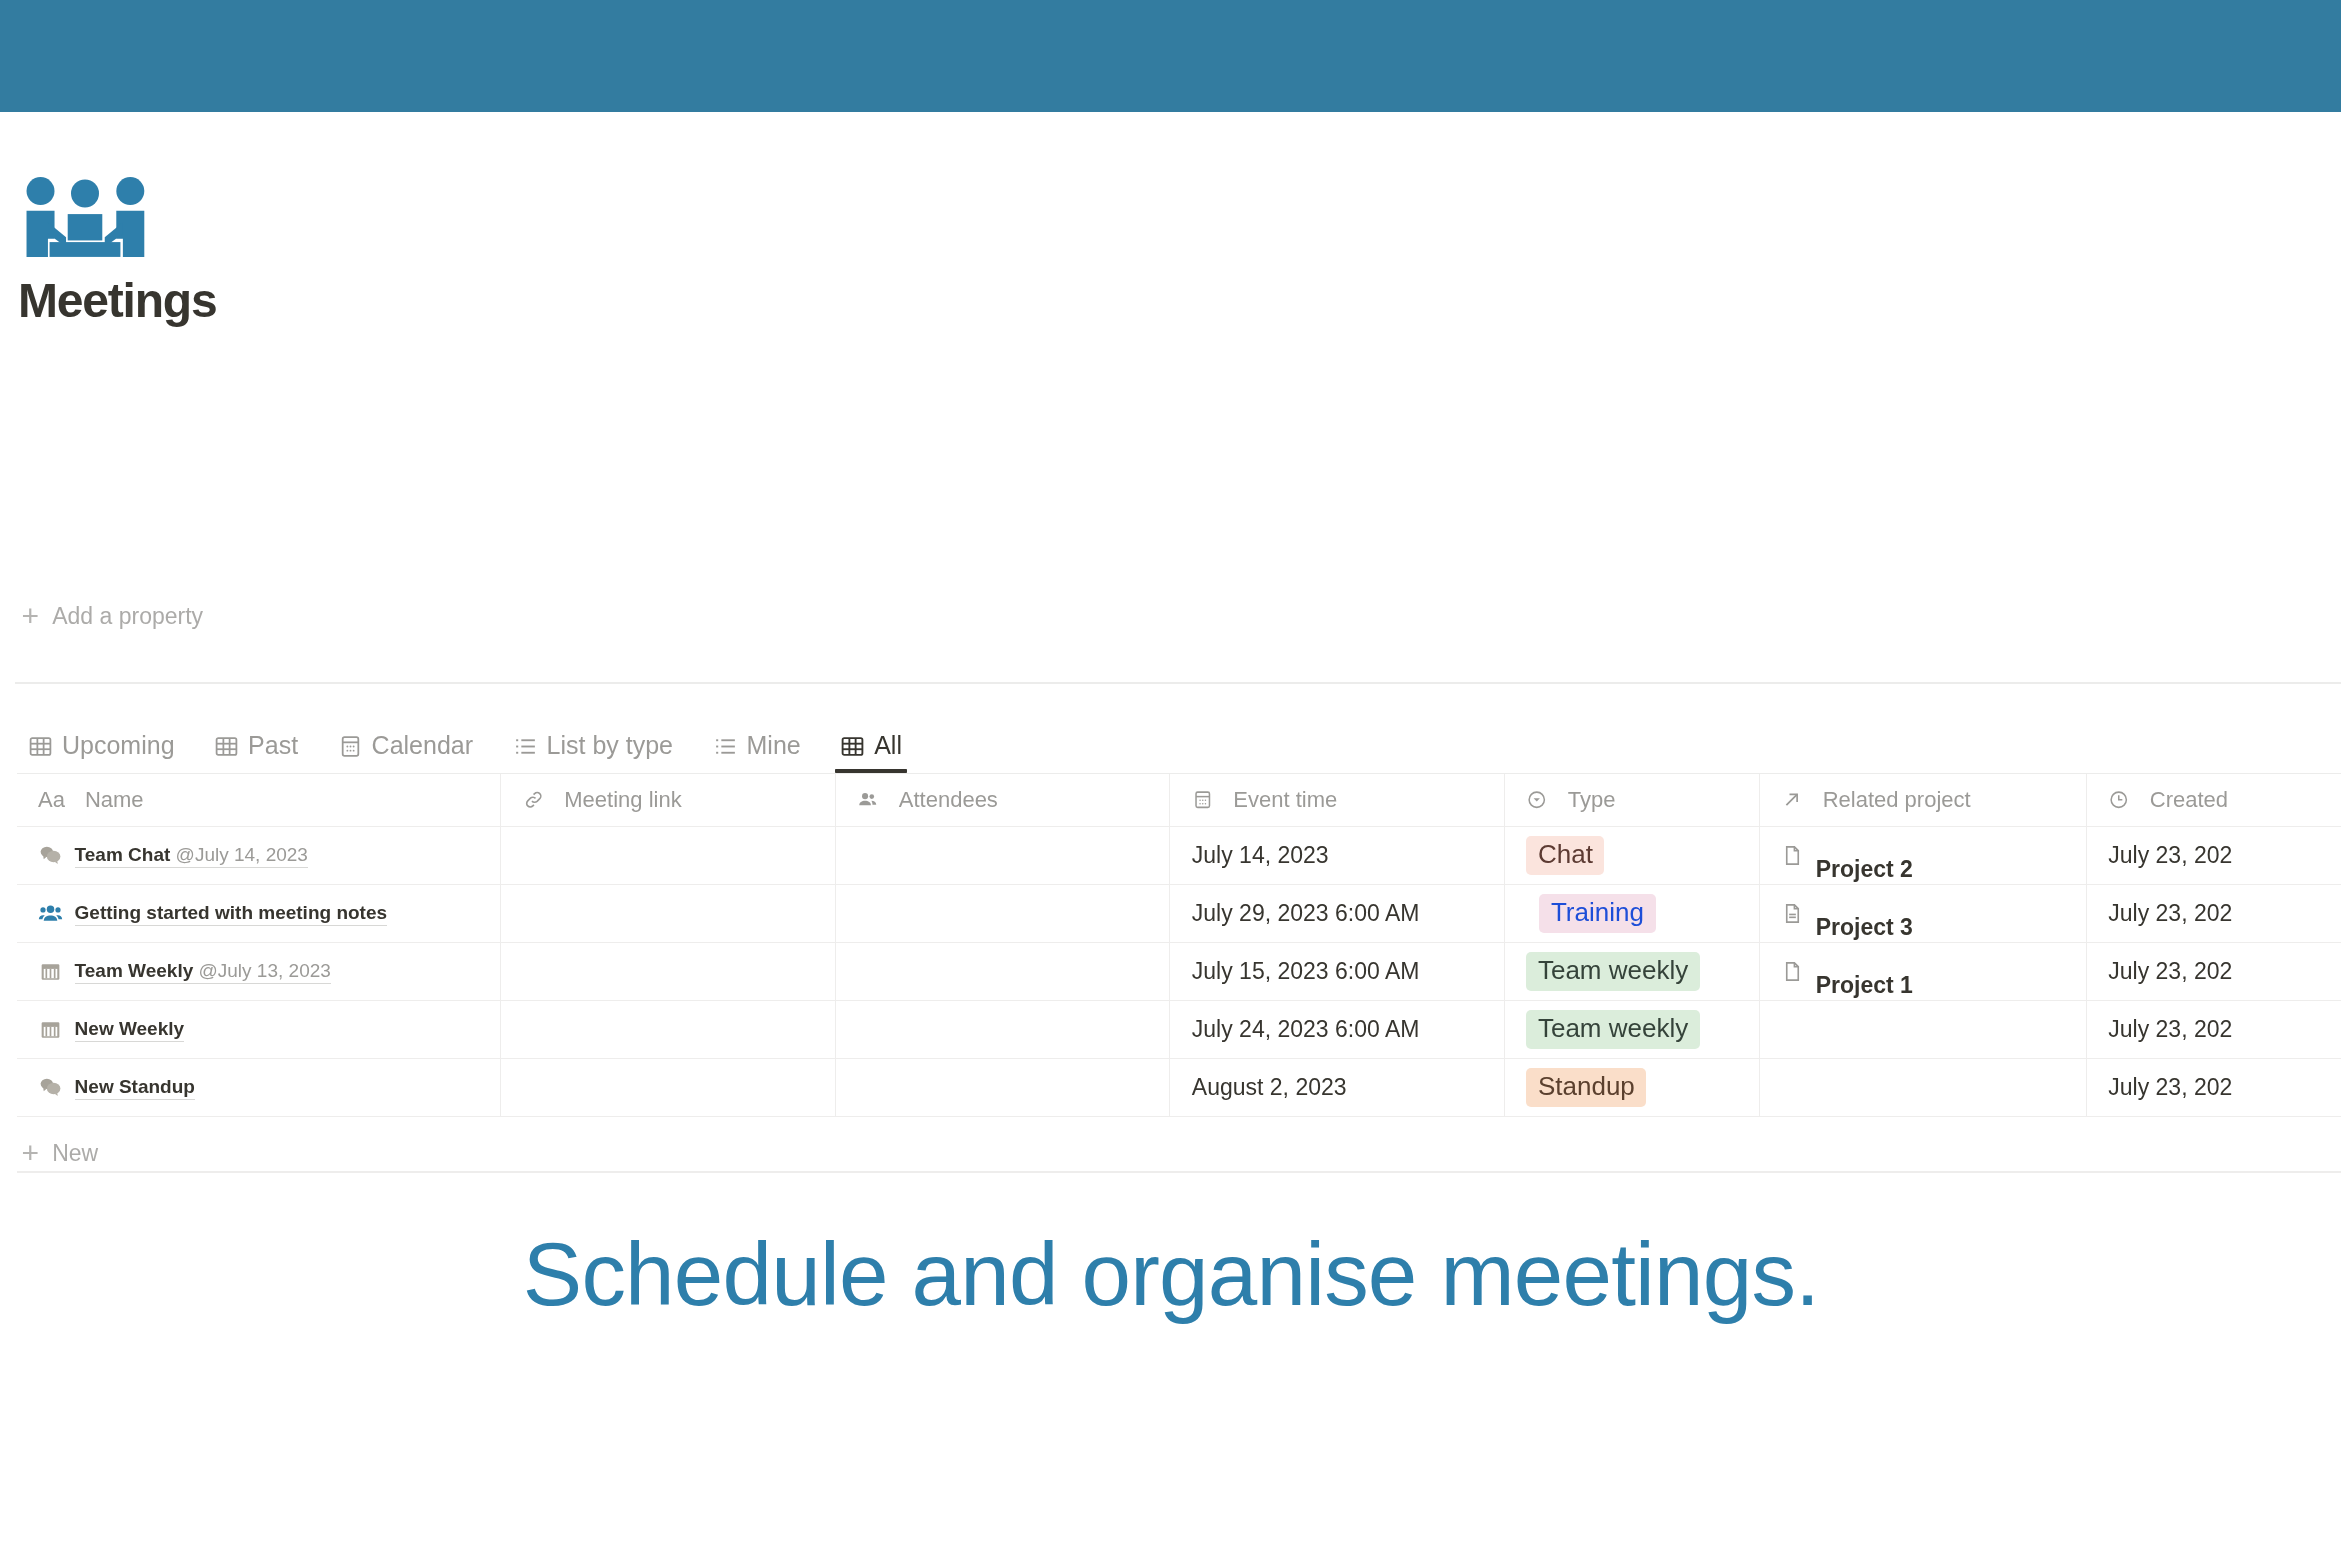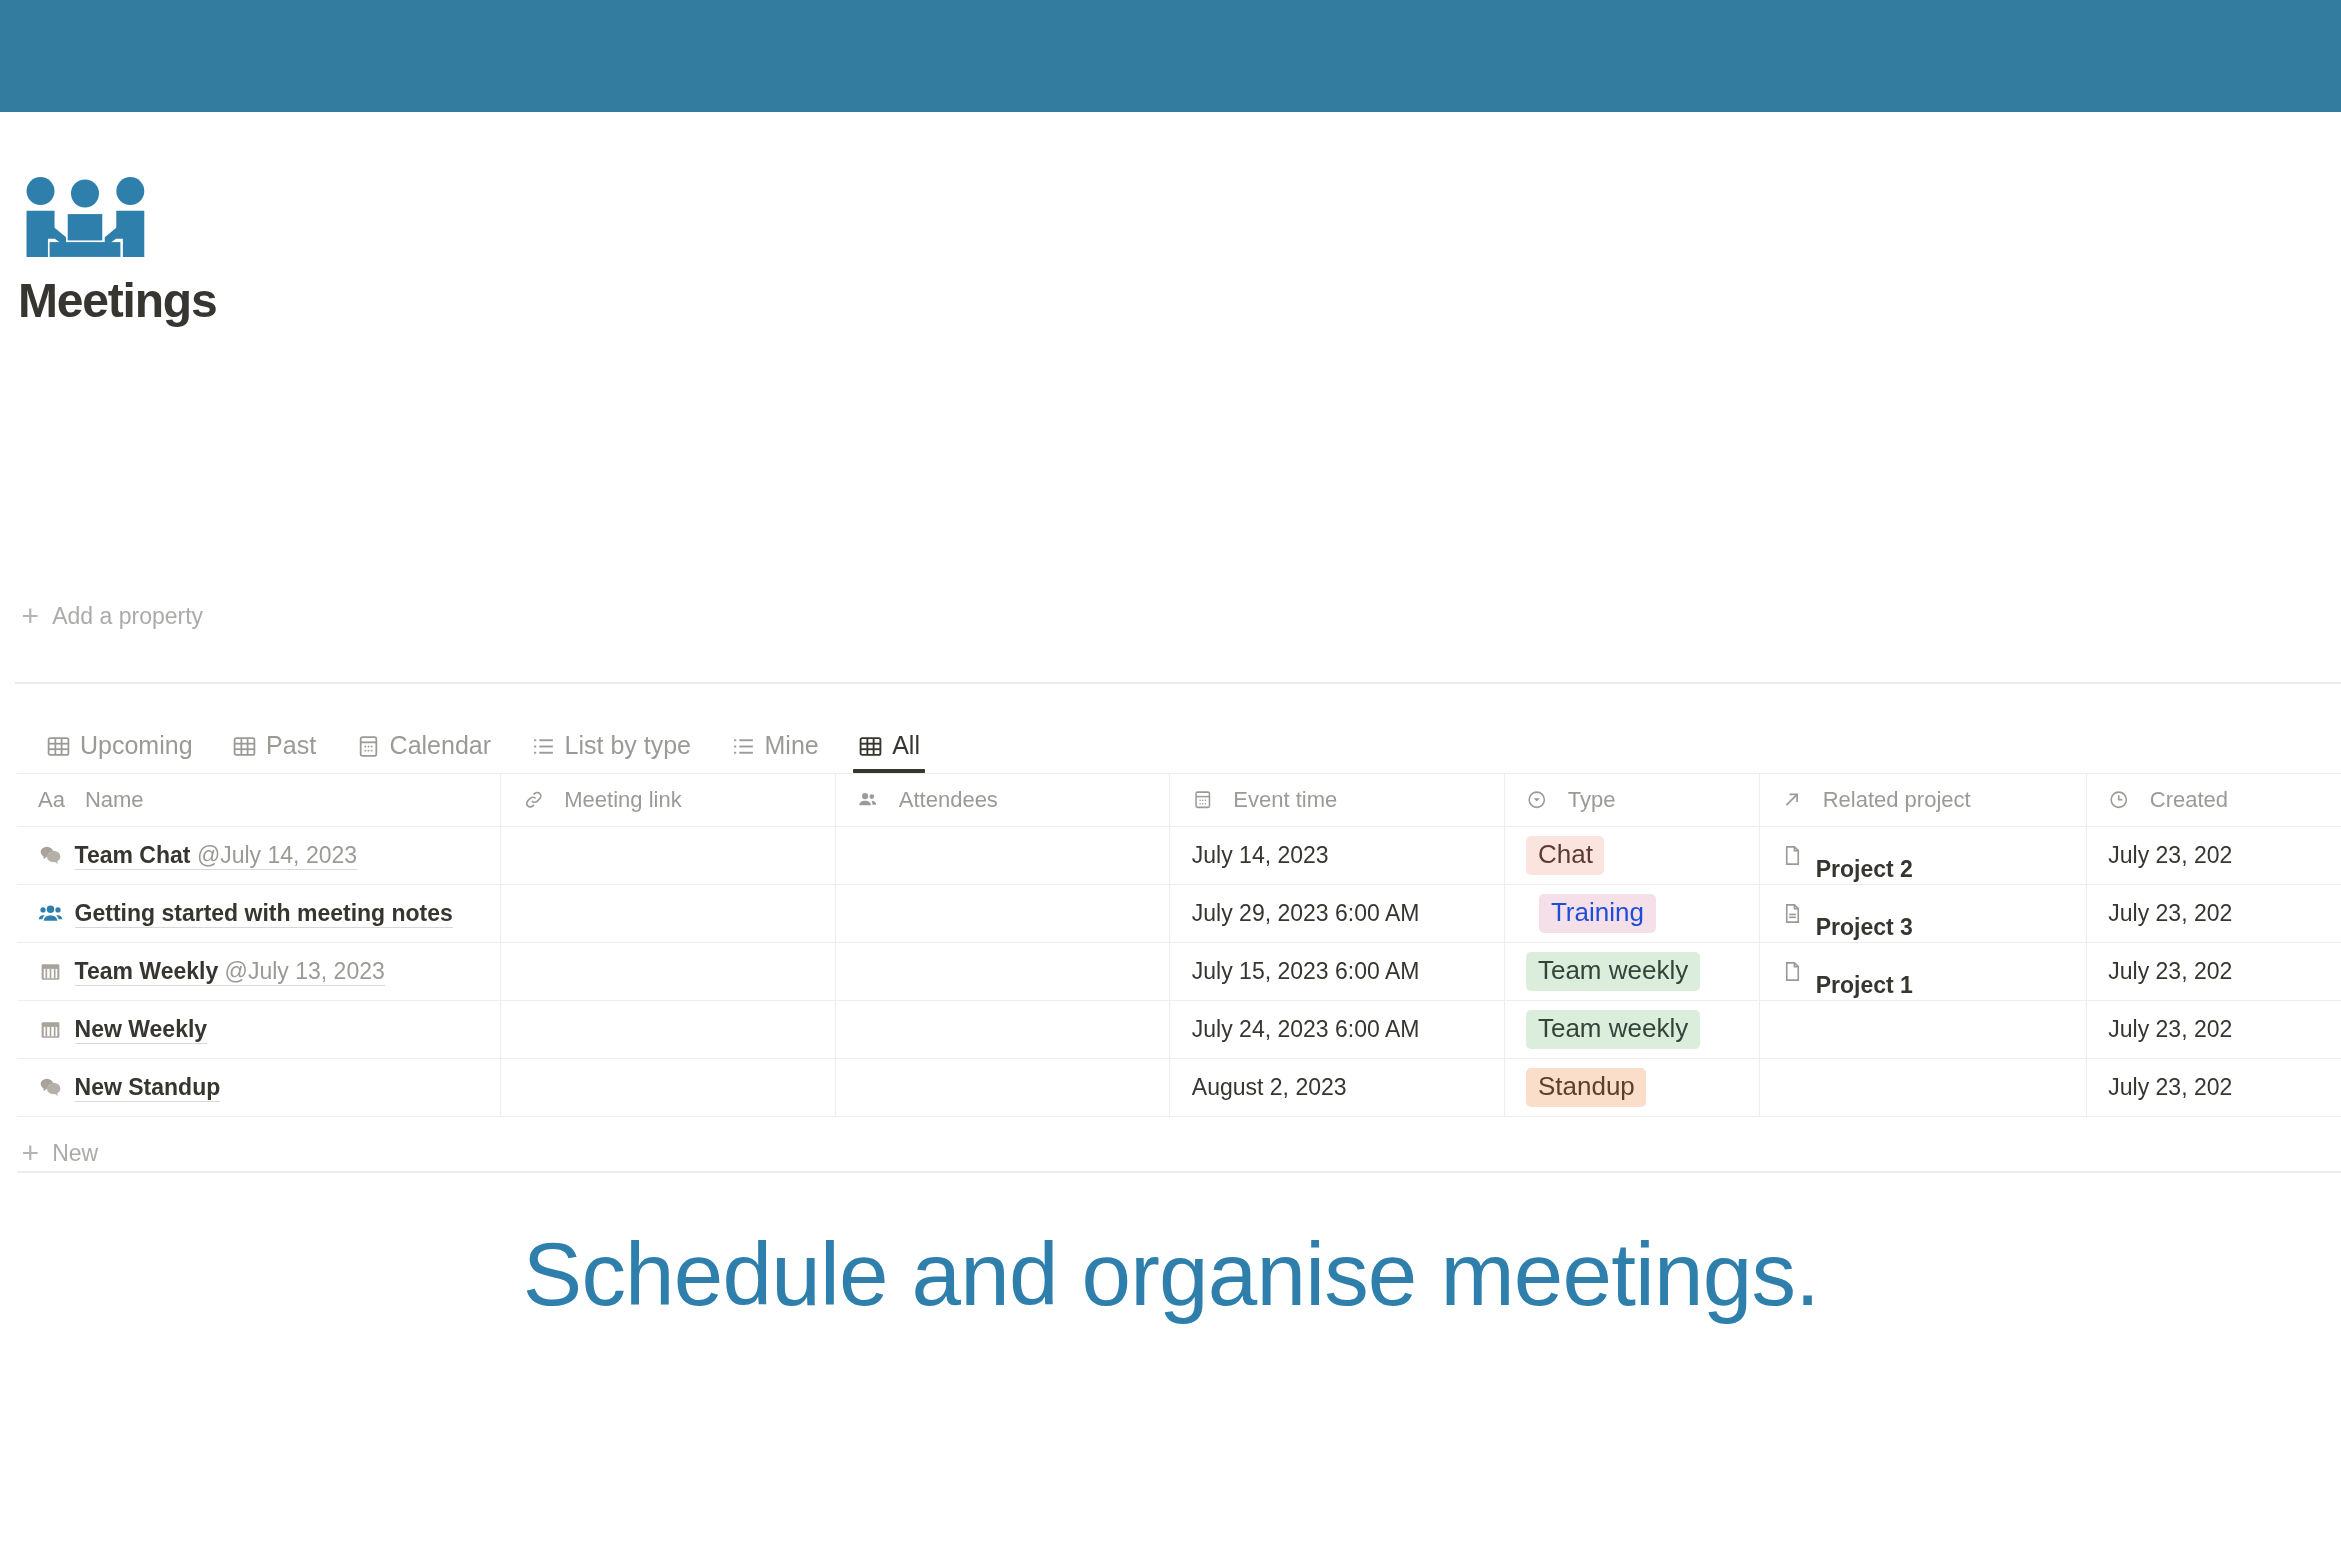--- a/index.html
+++ b/index.html
@@ -78,21 +78,21 @@
     left: 15px;
     top: 570px;
     width: 2327px;
     height: 1.7px;
     background: #ececeb;
   }
 
   
   .tabs {
     position: absolute;
-    left: 41px;
+    left: 23px;
     top: 610px;
     display: flex;
     align-items: flex-end;
     gap: 0;
     height: 51px;
   }
   .tab {
     display: flex;
     align-items: center;
     gap: 9px;
@@ -159,21 +159,21 @@
   .c-created{ width: 273px; border-right: none; }
 
   .name-cell-inner {
     display: flex;
     align-items: center;
     gap: 11.6px;
     overflow: hidden;
   }
   .row-title {
     font-weight: 700;
-    font-size: 23px;
+    font-size: 19px;
     color: #37352f;
     border-bottom: 1.7px solid #d8d8d6;
     line-height: 1.25;
     white-space: nowrap;
   }
   .row-title .at {
     color: #9b9a97;
     font-weight: 400;
   }
 

